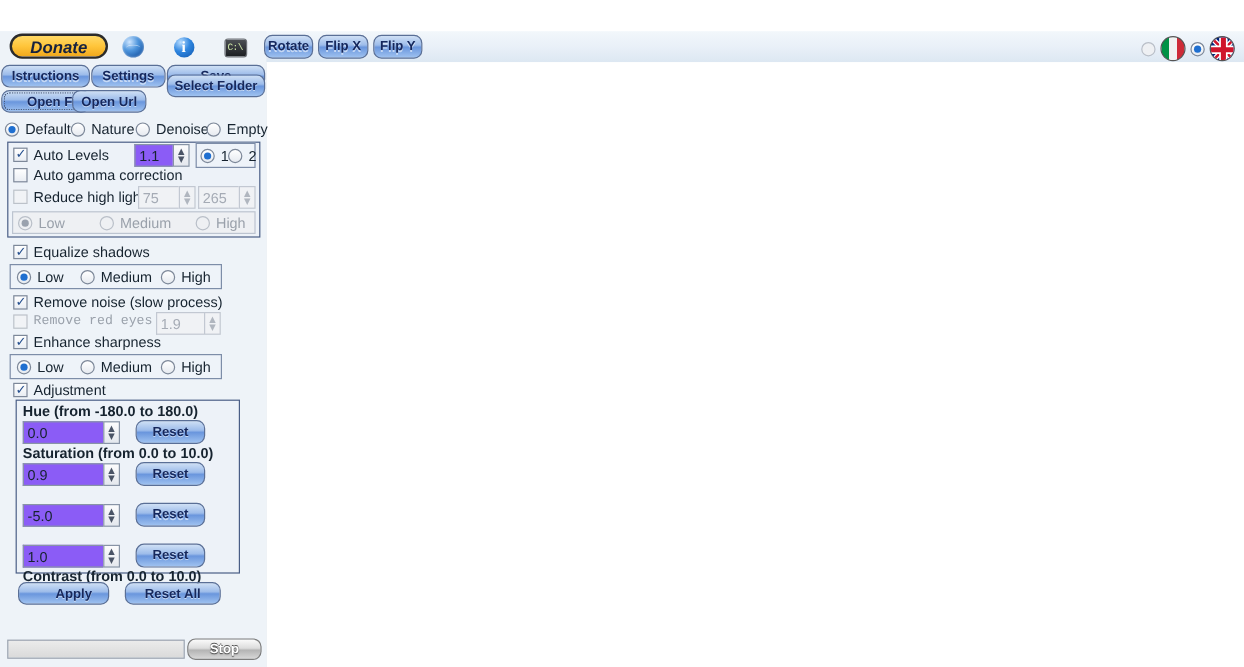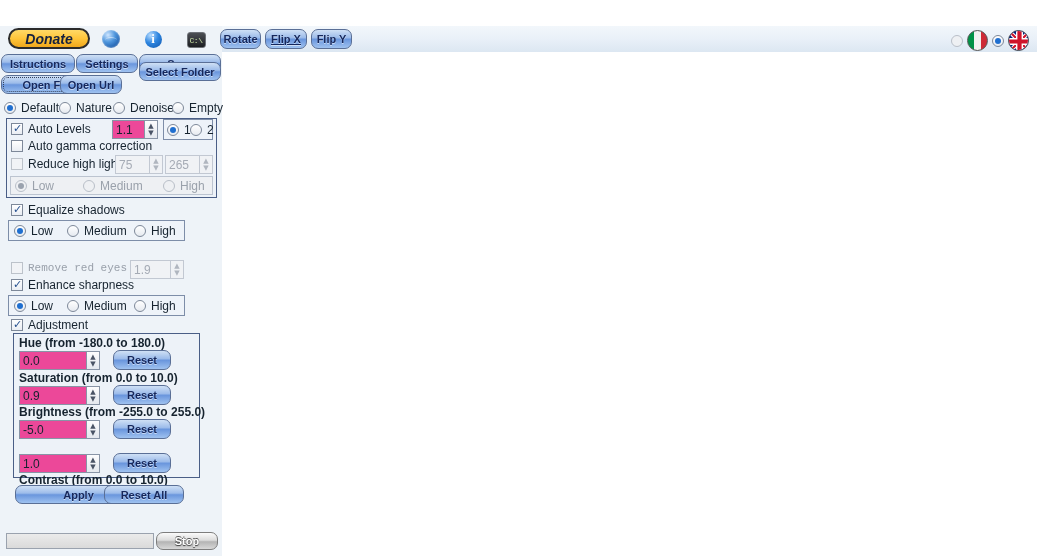--- a/index.html
+++ b/index.html
@@ -156,21 +156,21 @@
     position: absolute;
     border: 1px solid #7d8da8;
     background: #eef3f9;
   }
   .innerbox.dis { border-color: #bcc4d0; background: #eef0f3; }
 
   
   .spin { position: absolute; display: flex; height: 19px; }
   .spin input {
     border: 1px solid #8894a6; border-right: none;
-    background: #ec4899; color: #16232f;
+    background: #8b5cf6; color: #16232f;
     font-family: "Liberation Sans", sans-serif; font-size: 12px;
     padding: 0 3px; height: 19px; outline: none;
   }
   .spin.dis input { background: #f0f2f5; color: #a5abb5; border-color: #c2c8d2; }
   .spinbtns {
     width: 14px; height: 19px; border: 1px solid #8894a6;
     background: linear-gradient(to bottom, #fcfcfd, #e4e8ee);
     display: flex; flex-direction: column; justify-content: center; align-items: center;
   }
   .spin.dis .spinbtns { border-color: #c2c8d2; background: #f0f2f5; }
@@ -226,21 +226,21 @@
     <span class="globe"></span>
   </div>
   <div class="iconbtn" style="left:143px; top:29px;">
     <span class="infoicon">i</span>
   </div>
   <div class="iconbtn" style="left:186px; top:30px;">
     <span class="cliicon">C:\</span>
   </div>
 
   <div class="btn" style="left:220px; top:29px; width:41px; height:20px;">Rotate</div>
-  <div class="btn" style="left:265px; top:29px; width:42px; height:20px;text-decoration:underline;">Flip X</div>
+  <div class="btn" style="left:265px; top:29px; width:42px; height:20px;">Flip X</div>
   <div class="btn" style="left:311px; top:29px; width:41px; height:20px;">Flip Y</div>
 
   <div class="btn" style="left:1px; top:54px; width:74px; height:19px;">Istructions</div>
   <div class="btn" style="left:76px; top:54px; width:62px; height:19px;">Settings</div>
   <div class="btn" style="left:139px; top:54px; width:82px; height:19px;">Save</div>
 
   <div class="btn focus" style="left:1px; top:75px; width:74px; height:19px;padding-left:19px;">Open File</div>
   <div class="btn" style="left:60px; top:75px; width:62px; height:19px;">Open Url</div>
   <div class="btn" style="left:139px; top:62px; width:82px; height:19px;">Select Folder</div>
 
@@ -348,20 +348,24 @@
   </div>
   <div class="row" style="left:67px; top:224px;">
     <span class="radio"></span>
     <span class="lbl">Medium</span>
   </div>
   <div class="row" style="left:134px; top:224px;">
     <span class="radio"></span>
     <span class="lbl">High</span>
   </div>
 
+  <div class="row" style="left:11px; top:245px;">
+    <span class="chk on"></span>
+    <span class="lbl">Remove noise (slow process)</span>
+  </div>
 
   <div class="row" style="left:11px; top:262px;">
     <span class="chk dis"></span>
     <span class="lbl dis mono">Remove red eyes</span>
   </div>
   <div class="spin dis" style="left:130px; top:260px; width:54px;">
     <input style="width: 40px;" value="1.9">
     <span class="spinbtns">
         <span>▲</span>
         <span>▼</span>
@@ -405,39 +409,38 @@
   <div class="adjlabel" style="left:19px; top:371px;">Saturation (from 0.0 to 10.0)</div>
   <div class="spin" style="left:19px; top:386px; width:81px;">
     <input style="width: 67px;" value="0.9">
     <span class="spinbtns">
         <span>▲</span>
         <span>▼</span>
       </span>
   </div>
   <div class="btn" style="left:113px; top:385px; width:58px; height:20px;">Reset</div>
 
-  <div class="adjlabel" style="left:19px; top:405px;">Brightness (from -255.0 to 255.0)</div>
   <div class="spin" style="left:19px; top:420px; width:81px;">
     <input style="width: 67px;" value="-5.0">
     <span class="spinbtns">
         <span>▲</span>
         <span>▼</span>
       </span>
   </div>
   <div class="btn" style="left:113px; top:419px; width:58px; height:20px;">Reset</div>
 
   <div class="adjlabel" style="left:19px; top:439px;margin-top:34px;">Contrast (from 0.0 to 10.0)</div>
   <div class="spin" style="left:19px; top:454px; width:81px;">
     <input style="width: 67px;" value="1.0">
     <span class="spinbtns">
         <span>▲</span>
         <span>▼</span>
       </span>
   </div>
   <div class="btn" style="left:113px; top:453px; width:58px; height:20px;">Reset</div>
 
-  <div class="btn" style="left:15px; top:485px; width:110px; height:19px;padding-left:17px;">Apply</div>
+  <div class="btn" style="left:15px; top:485px; width:76px; height:19px;padding-left:17px;">Apply</div>
   <div class="btn" style="left:104px; top:485px; width:80px; height:19px;">Reset All</div>
 
   <div class="progress"></div>
   <div class="btn grey stopbtn">Stop</div>
 
 </div>
 
 </body></html>

